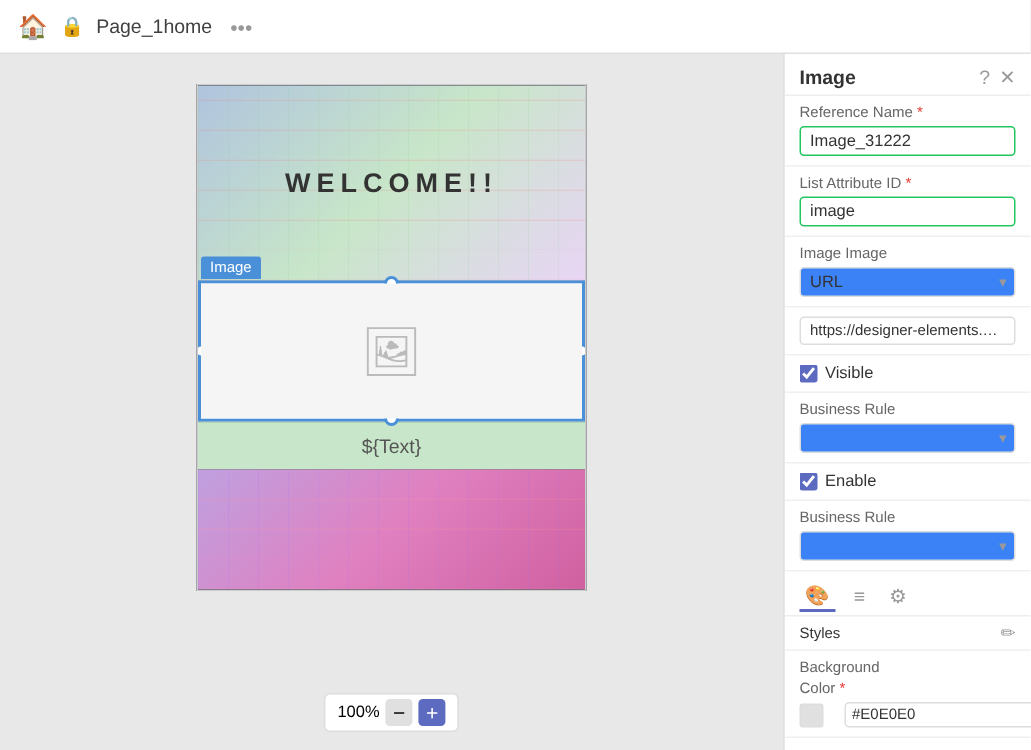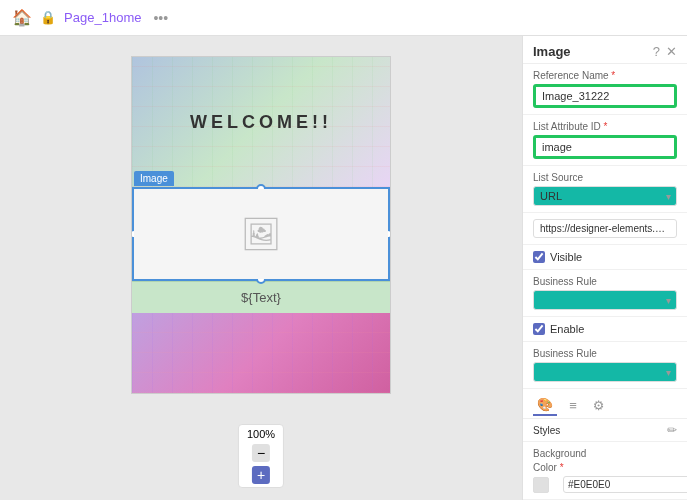--- a/index.html
+++ b/index.html
@@ -2,21 +2,21 @@
 <html><head>
   <meta charset="utf-8">
   <style>
     * { box-sizing: border-box; margin: 0; padding: 0; }
     body { font-family: -apple-system, BlinkMacSystemFont, 'Segoe UI', sans-serif; font-size: 12px; background: #f0f0f0; display: flex; flex-direction: column; width: 687px; height: 500px; overflow: hidden; }
 
     
     .topbar { height: 36px; background: #fff; border-bottom: 1px solid #e0e0e0; display: flex; align-items: center; padding: 0 12px; gap: 8px; flex-shrink: 0; }
     .topbar-home-icon { color: #5c6bc0; font-size: 16px; }
     .topbar-lock-icon { color: #999; font-size: 13px; }
-    .topbar-title { font-size: 13px; color: #8b5cf6; }
+    .topbar-title { font-size: 13px; color: #404040; }
     .topbar-more-icon { color: #999; font-size: 14px; margin-left: 4px; cursor: pointer; }
 
     
     .main { display: flex; flex: 1; overflow: hidden; }
 
     
     .canvas-area { flex: 1; background: #e8e8e8; display: flex; flex-direction: column; align-items: center; justify-content: flex-start; padding: 20px; overflow: hidden; position: relative; }
 
     .canvas-page { width: 260px; background: #0f172a; border: 1px solid #ccc; position: relative; overflow: hidden; }
 
@@ -39,37 +39,37 @@
     .image-placeholder-icon { font-size: 32px; color: #bbb; }
 
     
     .canvas-text-section { background: #c8e6c9; padding: 8px; text-align: center; font-size: 13px; color: #555; border-top: 1px solid #b0d4b0; }
 
     
     .canvas-bottom { height: 80px; background: linear-gradient(135deg, #c0a0e0 0%, #e080c0 50%, #d060a0 100%); position: relative; }
     .canvas-bottom .canvas-grid-overlay { background-image: repeating-linear-gradient(0deg, rgba(255,150,150,0.2) 0px, transparent 1px, transparent 20px), repeating-linear-gradient(90deg, rgba(150,100,255,0.2) 0px, transparent 1px, transparent 20px); }
 
     
-    .zoom-controls { position: absolute; bottom: 12px; left: 50%; transform: translateX(-50%); display: flex; align-items: center; gap: 4px; background: #fff; border: 1px solid #ddd; border-radius: 4px; padding: 3px 8px; font-size: 11px; flex-direction: column; }
+    .zoom-controls { position: absolute; bottom: 12px; left: 50%; transform: translateX(-50%); display: flex; align-items: center; gap: 4px; background: #fff; border: 1px solid #ddd; border-radius: 4px; padding: 3px 8px; font-size: 11px; }
     .zoom-btn { width: 18px; height: 18px; background: #e0e0e0; border: none; border-radius: 3px; cursor: pointer; font-size: 14px; display: flex; align-items: center; justify-content: center; line-height: 1; }
     .zoom-btn.plus { background: #5c6bc0; color: #fff; }
 
     
     .right-panel { width: 165px; background: #fff; border-left: 1px solid #e0e0e0; display: flex; flex-direction: column; overflow-y: auto; flex-shrink: 0; }
 
     .panel-header { padding: 8px 10px 4px; display: flex; align-items: center; justify-content: space-between; border-bottom: 1px solid #eee; }
     .panel-title { font-size: 13px; font-weight: 600; color: #333; }
     .panel-header-icons { display: flex; gap: 6px; color: #999; font-size: 13px; }
 
     .panel-section { padding: 6px 10px; border-bottom: 1px solid #f0f0f0; }
     .panel-label { font-size: 10px; color: #666; margin-bottom: 3px; }
     .panel-label .required { color: #e53935; }
 
-    .panel-input { width: 100%; border: 3px solid #22c55e; border-radius: 3px; padding: 3px 6px; font-size: 11px; color: #333; outline: none; }
-    .panel-select { width: 100%; border: 1px solid #ddd; border-radius: 3px; padding: 3px 6px; font-size: 11px; color: #333; background: #14b8a6; outline: none; appearance: none; }
+    .panel-input { width: 100%; border: 1px solid #22c55e; border-radius: 3px; padding: 3px 6px; font-size: 11px; color: #333; outline: none; }
+    .panel-select { width: 100%; border: 1px solid #ddd; border-radius: 3px; padding: 3px 6px; font-size: 11px; color: #333; background: #3b82f6; outline: none; appearance: none; }
     .select-wrapper { position: relative; }
     .select-wrapper::after { content: '▾'; position: absolute; right: 6px; top: 50%; transform: translateY(-50%); color: #999; font-size: 10px; pointer-events: none; }
 
     .checkbox-row { display: flex; align-items: center; gap: 5px; font-size: 11px; color: #333; }
     .checkbox-row input[type=checkbox] { width: 12px; height: 12px; accent-color: #5c6bc0; }
 
     
     .style-tabs { padding: 6px 10px 2px; display: flex; gap: 8px; align-items: center; border-bottom: 1px solid #eee; }
     .style-tab { font-size: 13px; color: #999; cursor: pointer; padding: 2px 4px; }
     .style-tab.active { color: #5c6bc0; border-bottom: 2px solid #5c6bc0; }
@@ -149,21 +149,21 @@
     </div>
 
     <div class="panel-section">
       <div class="panel-label">
         <span>List Attribute ID</span><span class="required"> *</span>
       </div>
       <input class="panel-input" type="text" value="image" style="">
     </div>
 
     <div class="panel-section">
-      <div class="panel-label">List Source</div>
+      <div class="panel-label">Image Image</div>
       <div class="select-wrapper">
         <select class="panel-select">
           <option>URL</option>
           <option>File</option>
           <option>Dynamic</option>
         </select>
       </div>
     </div>
 
     <div class="panel-section">

